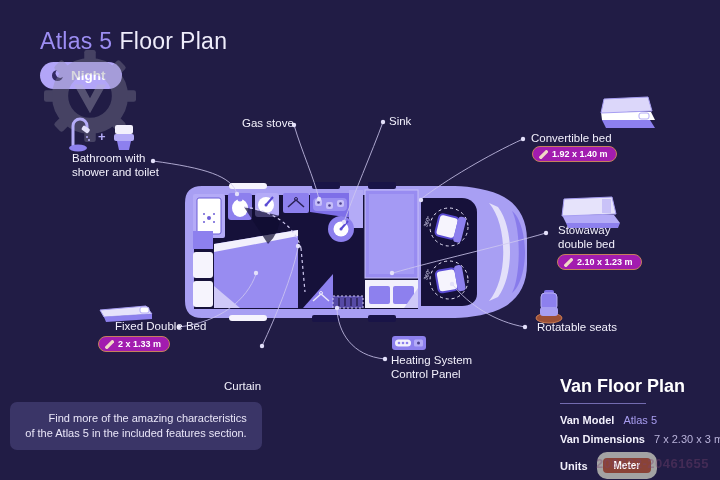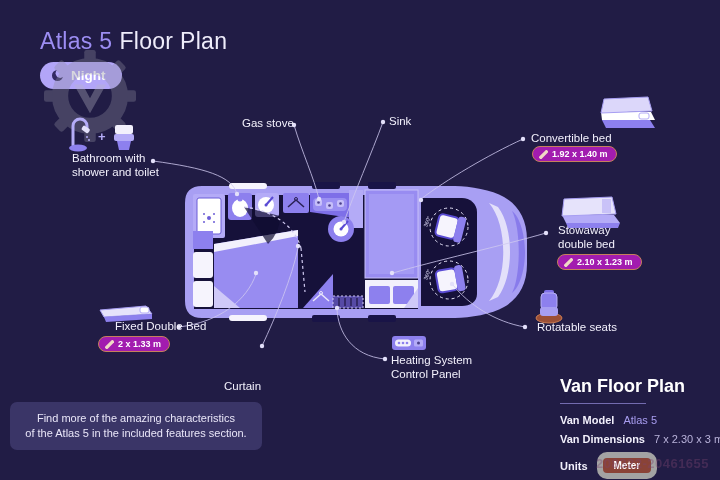--- a/index.html
+++ b/index.html
@@ -33,21 +33,21 @@
   .fix-label{left:95px;top:319px;padding-left:20px;}
   .fix-badge{left:98px;top:336px;}
   .curtain-label{left:224px;top:340px;margin-top:39px;}
   .heat-icon{left:392px;top:336px;}
   .heat-label{left:391px;top:353px;}
   
   .badge{display:inline-flex;align-items:center;gap:4px;background:#a21caf;border:1px solid #c5805c;
     border-radius:9px;padding:2px 8px 2px 6px;color:#ffffff;font-size:9px;font-weight:700;white-space:nowrap;}
   
   .note-box{left:10px;top:402px;width:252px;height:48px;background:#3a3567;border-radius:7px;
-    display:flex;align-items:center;justify-content:center;text-align:center;font-size:11px;
+    display:flex;align-items:center;justify-content:center;text-align:right;font-size:11px;
     color:#e9e6f8;line-height:1.4;padding:0 10px;box-sizing:border-box;white-space:pre-line;}
   
   .info-panel{left:560px;top:376px;width:155px;}
   .info-title{font-size:18px;font-weight:700;color:#ffffff;}
   .info-divider{margin:6px 0 10px 0;height:1px;background:#736bb0;width:86px;}
   .info-row{display:flex;align-items:center;gap:9px;margin-bottom:7px;font-size:11px;}
   .info-label{font-weight:700;color:#f2f0fc;white-space:nowrap;}
   .info-value{color:#b9b3da;white-space:nowrap;}
   .value-model{color:#a89df0;}
   .meter-badge{background:#8a4337;border:6px solid #a3a3a3;color:#fff;border-radius:10px;

